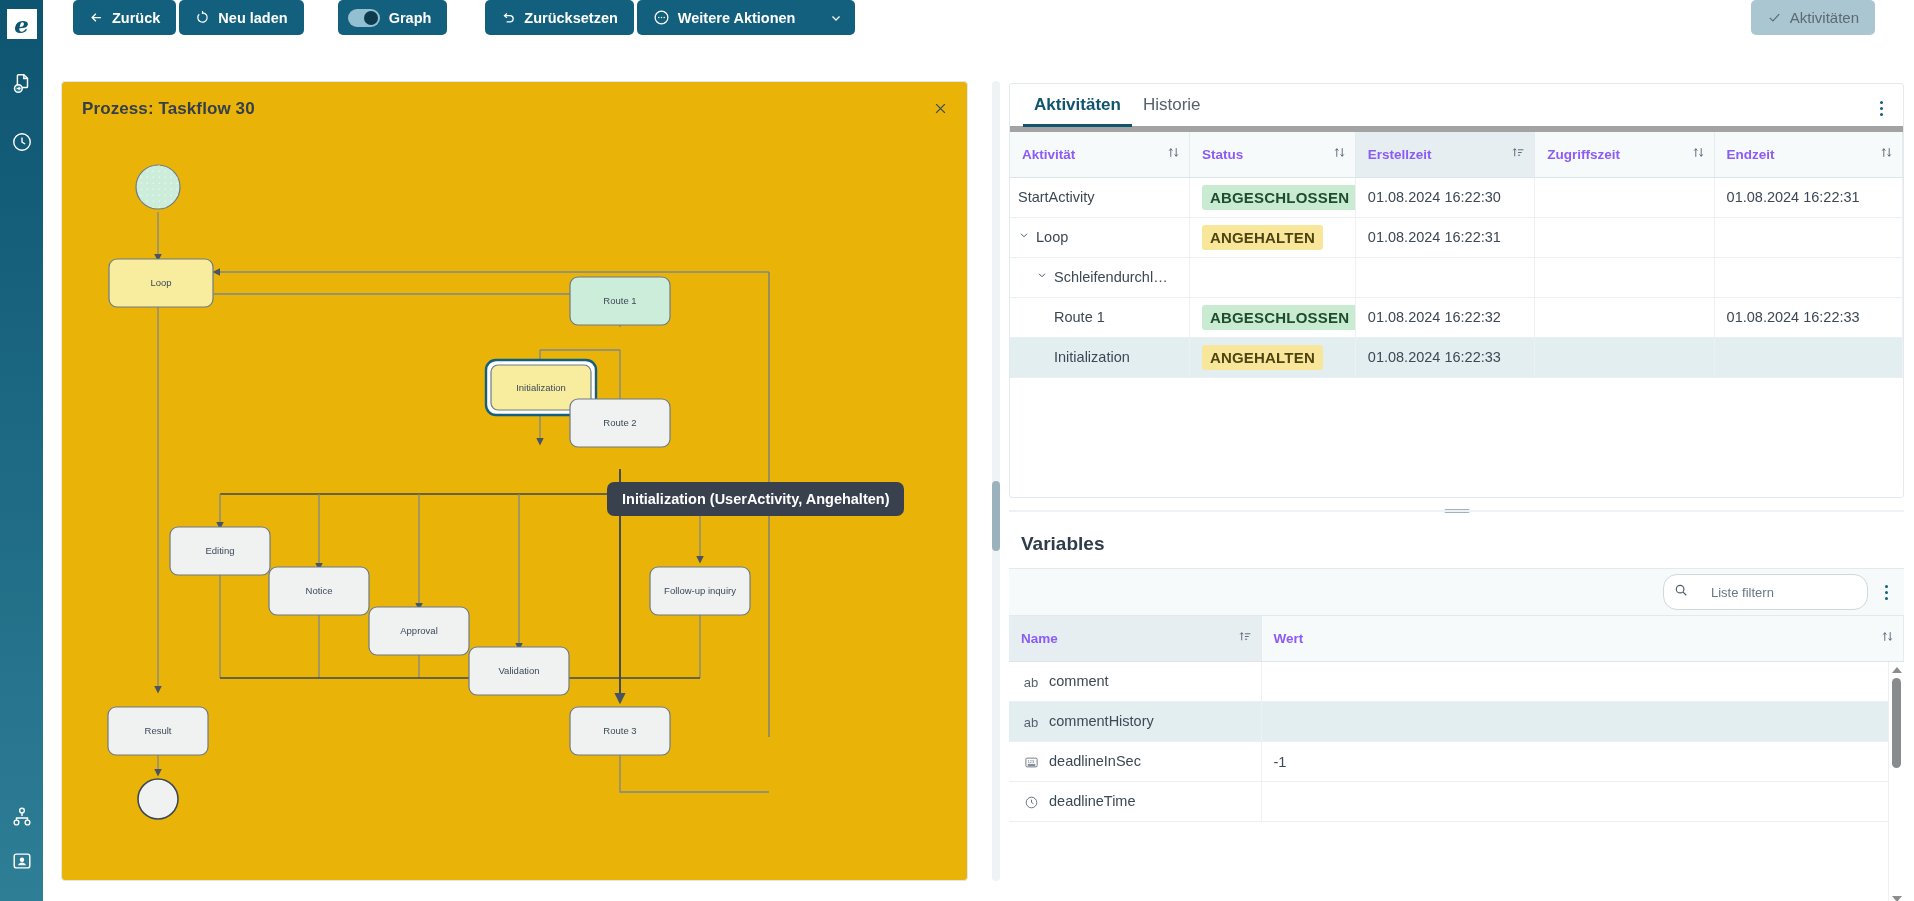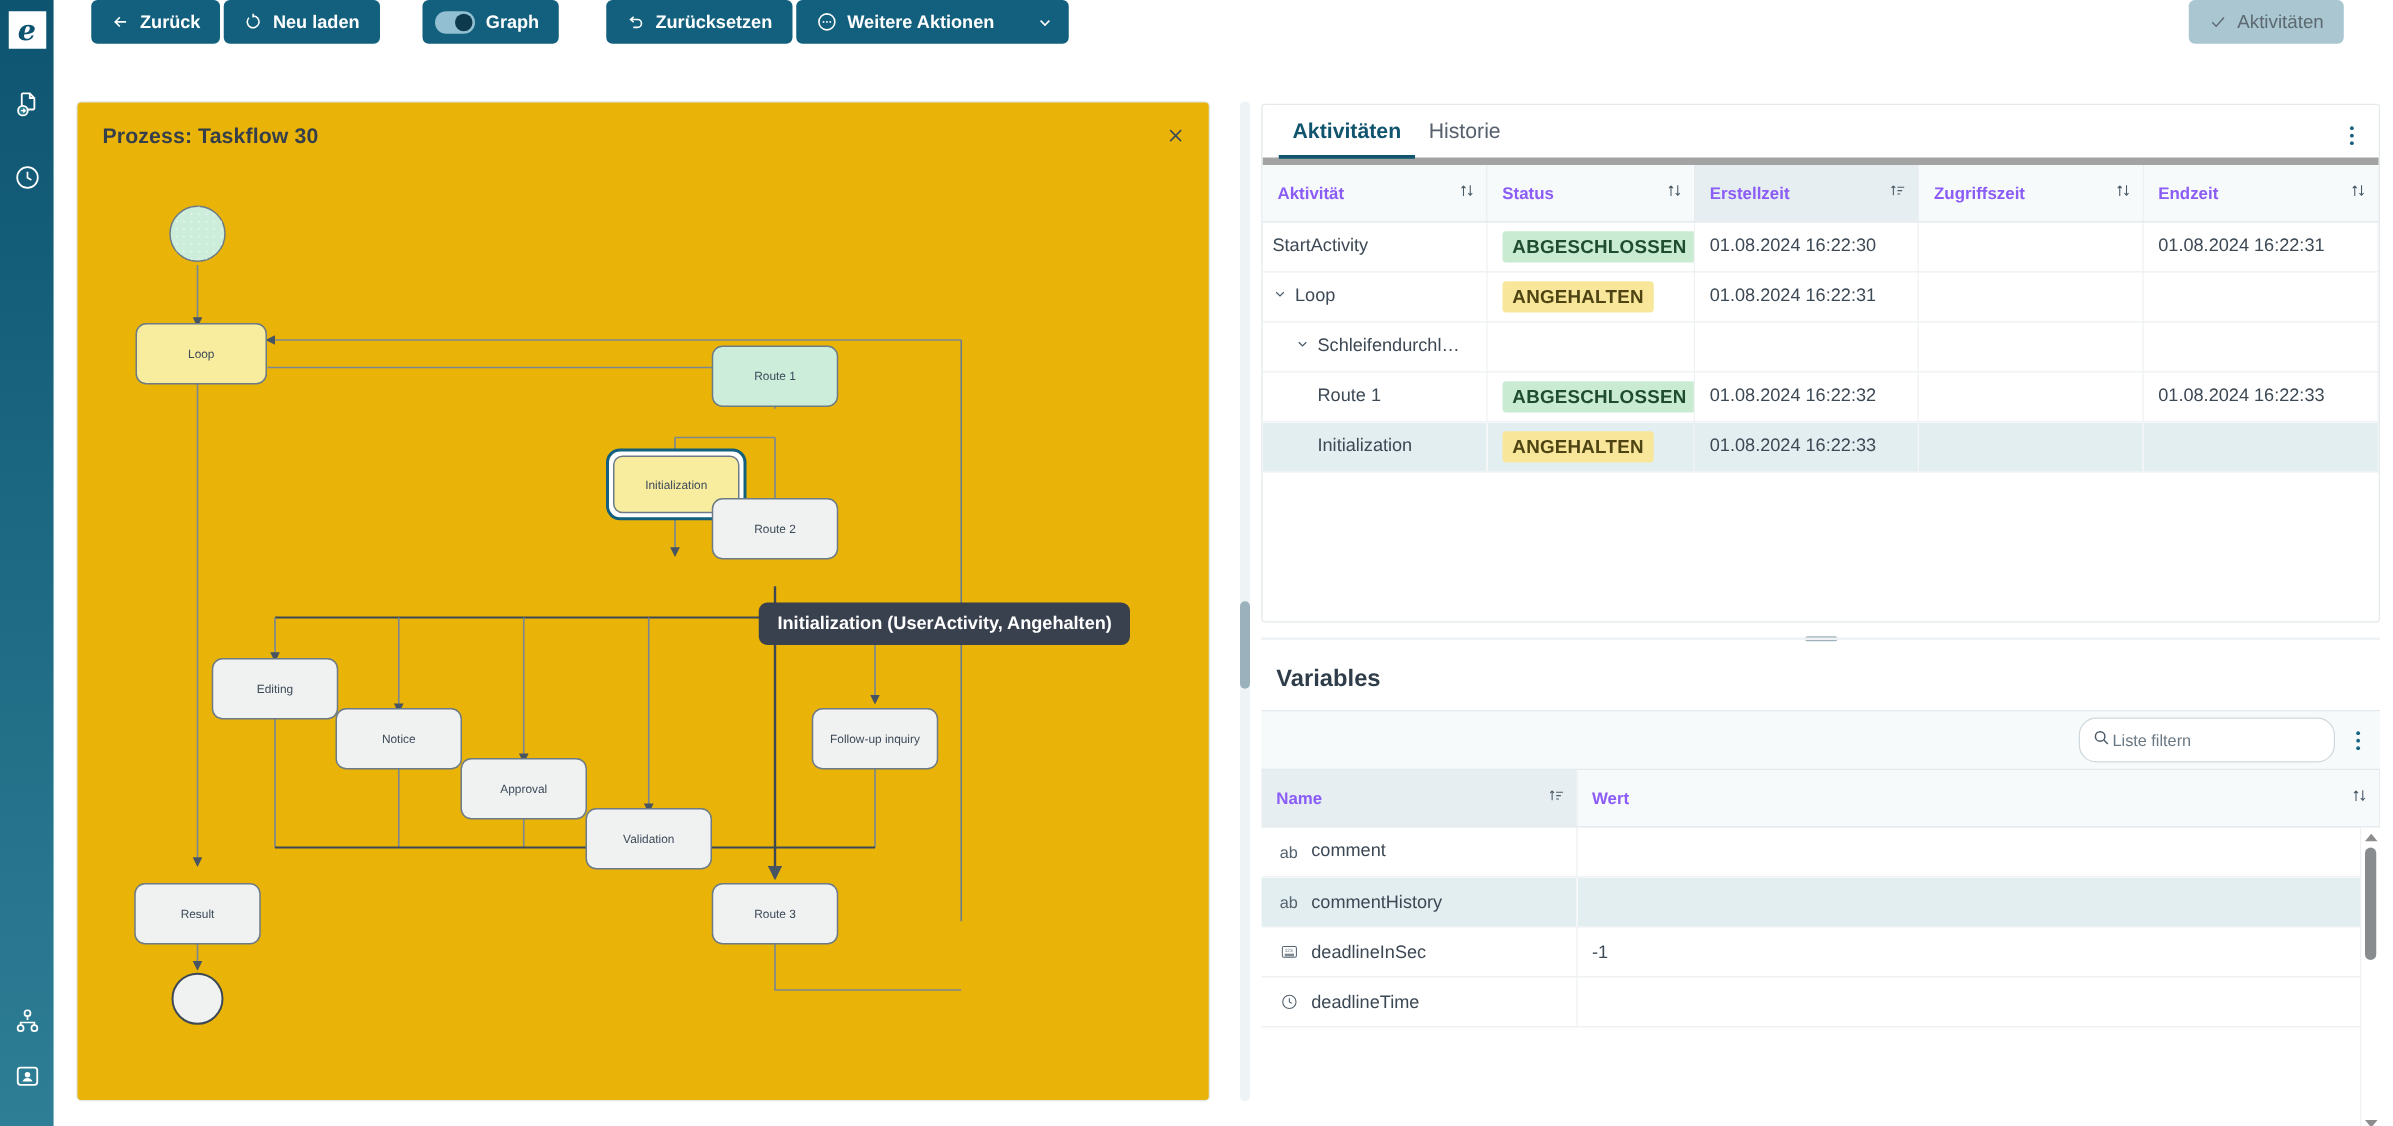--- a/index.html
+++ b/index.html
@@ -183,21 +183,21 @@
     font-size: 19px; font-weight: 700; color: #2f3c4a;
     padding: 8px 0 13px 12px;
   }
   .vars-toolbar {
     background: #f7fafb; border-top: 1px solid #e3e9ec; border-bottom: 1px solid #e3e9ec;
     height: 48px; display: flex; align-items: center; justify-content: flex-end;
     padding-right: 8px; gap: 8px; position: relative;
   }
   .search-box {
     width: 205px; height: 28px; border: 1px solid #cfd8dd; border-radius: 14px;
-    background: #fff; display: flex; align-items: center; gap: 2px; padding: 17px 10px;
+    background: #fff; display: flex; align-items: center; gap: 23px; padding: 17px 10px;
   }
   .search-box input {
     border: none; outline: none; font-size: 13px; color: #55626e;
     font-family: "Liberation Sans", sans-serif; width: 100%; background: transparent;
   }
   .search-box input::placeholder { color: #6a7884; }
 
   #vars-scroll { position: relative; height: 245px; overflow: hidden; }
   .type-ico {
     display: inline-flex; align-items: center; justify-content: center;

